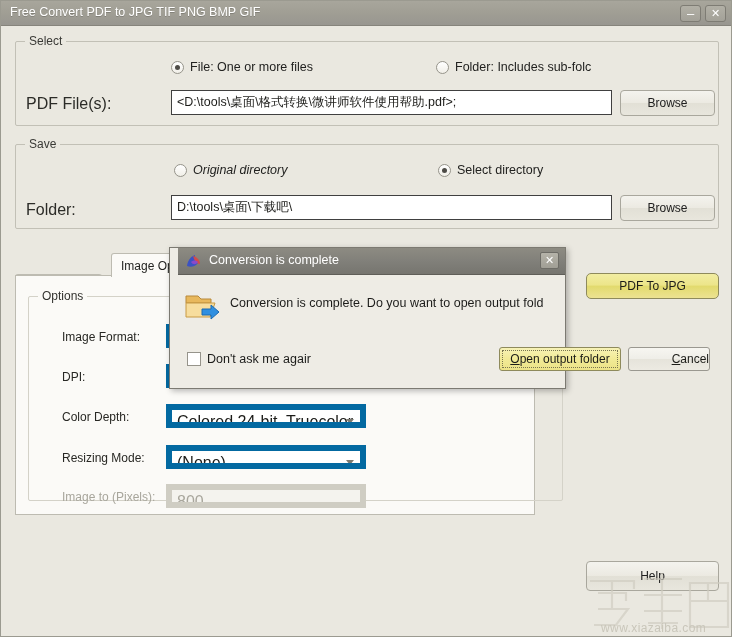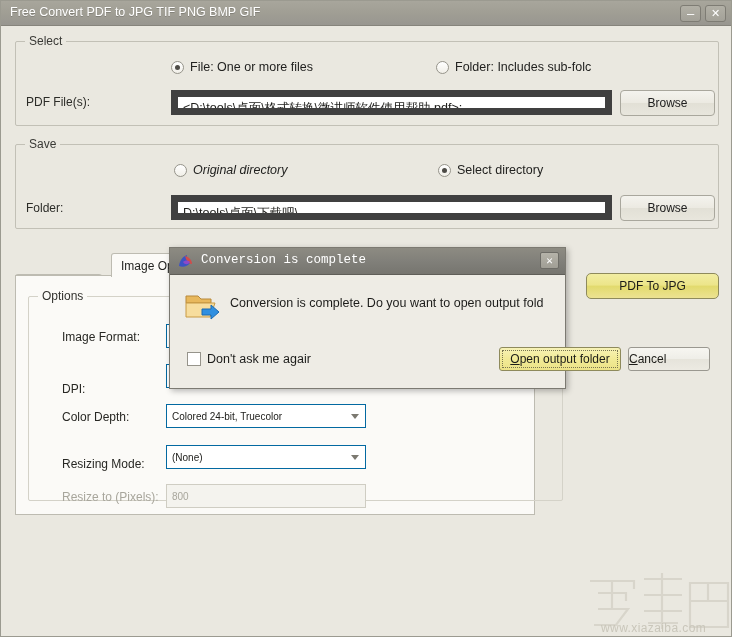--- a/index.html
+++ b/index.html
@@ -61,26 +61,26 @@
     background:#eae8e0;
     padding:0 4px;
     font-size:12px;color:#3a3a36;
     white-space:nowrap;
   }
 
   #grp-select{left:14px;top:40px;width:704px;height:85px;}
   #grp-save{left:14px;top:143px;width:704px;height:85px;}
 
   .field-label{
-    position:absolute;font-size:12px;color:#2c2c28;white-space:nowrap;
+    position:absolute;font-size:16px;color:#2c2c28;white-space:nowrap;
   }
   .textinput{
     position:absolute;
     background:#ffffff;
-    border:7px solid #404040;
+    border:1px solid #404040;
     box-sizing:border-box;
     font-size:12.5px;color:#1d1d1a;
     padding:3px 5px;
     line-height:17px;
     white-space:nowrap;overflow:hidden;
   }
   .btn{
     position:absolute;
     background:linear-gradient(to bottom,#f4f3ee 0%,#eceae2 48%,#e2e0d6 52%,#e8e6dd 100%);
     border:1px solid #a9a79d;
@@ -141,23 +141,23 @@
     box-sizing:border-box;
   }
   #grp-options .group-title{background:#fbfaf7;color:#33332f;}
 
   .opt-label{position:absolute;font-size:12px;color:#282824;white-space:nowrap;}
   .opt-label.disabled{color:#a8a69c;}
 
   .combo{
     position:absolute;height:24px;
     background:#ffffff;
-    border:1px solid #0369a1;
-    box-sizing:border-box;
-    font-size:10px;color:#1b1b18;
+    border:6px solid #0369a1;
+    box-sizing:border-box;
+    font-size:16px;color:#1b1b18;
     padding:3px 20px 3px 5px;
     line-height:17px;
     white-space:nowrap;overflow:hidden;
   }
   .combo .arrow{
     position:absolute;right:6px;top:9px;
     width:0;height:0;
     border-left:4.5px solid transparent;
     border-right:4.5px solid transparent;
     border-top:5px solid #7b7970;
@@ -182,24 +182,23 @@
   
   .dialog{
     position:absolute;left:168px;top:246px;width:397px;height:142px;
     background:#eeece5;
     border:1px solid #7c7a72;
     box-sizing:border-box;
     box-shadow:2px 2px 6px rgba(0,0,0,.28);
     z-index:50;
   }
   .dlg-titlebar{
-    position:absolute;left:0;top:0;right:0;height:26px;
+    position:absolute;left:8px;top:0;right:0;height:26px;
     background:linear-gradient(to bottom,#8d8b82 0%,#81807a 50%,#76756f 100%);
     border-bottom:1px solid #5f5e58;
-    font-family:Liberation Mono, monospace;
   }
   .dlg-title-text{
     position:absolute;left:31px;top:5px;
     font-size:12.5px;color:#ffffff;white-space:nowrap;
   }
   .dlg-icon{
     position:absolute;left:7px;top:5px;width:17px;height:17px;
   }
   .dlg-close{
     position:absolute;right:6px;top:4px;width:19px;height:17px;
@@ -242,21 +241,21 @@
     position:absolute;left:2px;top:2px;right:2px;bottom:2px;
     border:1px dotted #7a7650;
     display:flex;align-items:center;justify-content:center;
   }
   #dlg-cancel-btn{
     position:absolute;left:458px;top:99px;width:82px;height:24px;
     background:linear-gradient(to bottom,#f7f6f1 0%,#efeee8 48%,#e6e4db 52%,#eceae2 100%);
     border:1px solid #9a9890;
     border-radius:3px;
     box-sizing:border-box;
-    display:flex;align-items:center;justify-content:flex-start;
+    display:flex;align-items:center;justify-content:flex-end;
     font-size:12px;color:#1c1c18;
     cursor:default;
   }
   .accel{text-decoration:underline;}
 
   
   .watermark{
     position:absolute;left:585px;top:568px;width:150px;height:72px;
     pointer-events:none;z-index:60;opacity:.65;
   }
@@ -325,44 +324,45 @@
   <div class="tabpanel">
     <div id="grp-options">
       <div class="group-title">Options</div>
 
       <div class="opt-label" style="left:33px;top:33px;">Image Format:</div>
       <div class="combo" style="left:137px;top:27px;width:200px;">
         <span>JP</span>
         <span class="arrow"></span>
       </div>
 
-      <div class="opt-label" style="left:33px;top:85px;">DPI:</div>
+      <div class="opt-label" style="left:33px;top:73px;">DPI:</div>
       <div class="combo" style="left:137px;top:67px;width:200px;">
         <span>12</span>
         <span class="arrow"></span>
       </div>
 
       <div class="opt-label" style="left:33px;top:113px;">Color Depth:</div>
       <div class="combo" style="left:137px;top:107px;width:200px;">
         <span>Colored 24-bit, Truecolor</span>
         <span class="arrow"></span>
       </div>
 
-      <div class="opt-label" style="left:33px;top:160px;">Resizing Mode:</div>
+      <div class="opt-label" style="left:33px;top:154px;">Resizing Mode:</div>
       <div class="combo" style="left:137px;top:148px;width:200px;">
         <span>(None)</span>
         <span class="arrow"></span>
       </div>
 
-      <div class="opt-label disabled" style="left:33px;top:193px;">Resize to (Pixels):</div>
+      <div class="opt-label disabled" style="left:33px;top:193px;">Image to (Pixels):</div>
       <div class="combo disabled" style="left:137px;top:187px;width:200px;padding-right:5px;">800</div>
     </div>
   </div>
 
   <div id="btn-pdftojpg">PDF To JPG</div>
+  <div class="btn" id="btn-help">Help</div>
 
   <svg class="watermark" viewBox="0 0 150 72">
     <g fill="none" stroke="#cfccc0" stroke-width="2.2">
       <path d="M4 12 L48 12 L48 20 M26 12 L26 40 M12 24 L40 24 L40 32 M12 40 L42 40 L30 56 L8 56"></path>
       <path d="M58 10 L96 10 M76 4 L76 60 M58 26 L96 26 M58 42 L96 42 M62 54 L92 54"></path>
       <path d="M104 14 L142 14 L142 58 L104 58 Z M104 32 L142 32 M122 14 L122 32"></path>
     </g>
   </svg>
   <div class="wm-url">www.xiazaiba.com</div>
 

